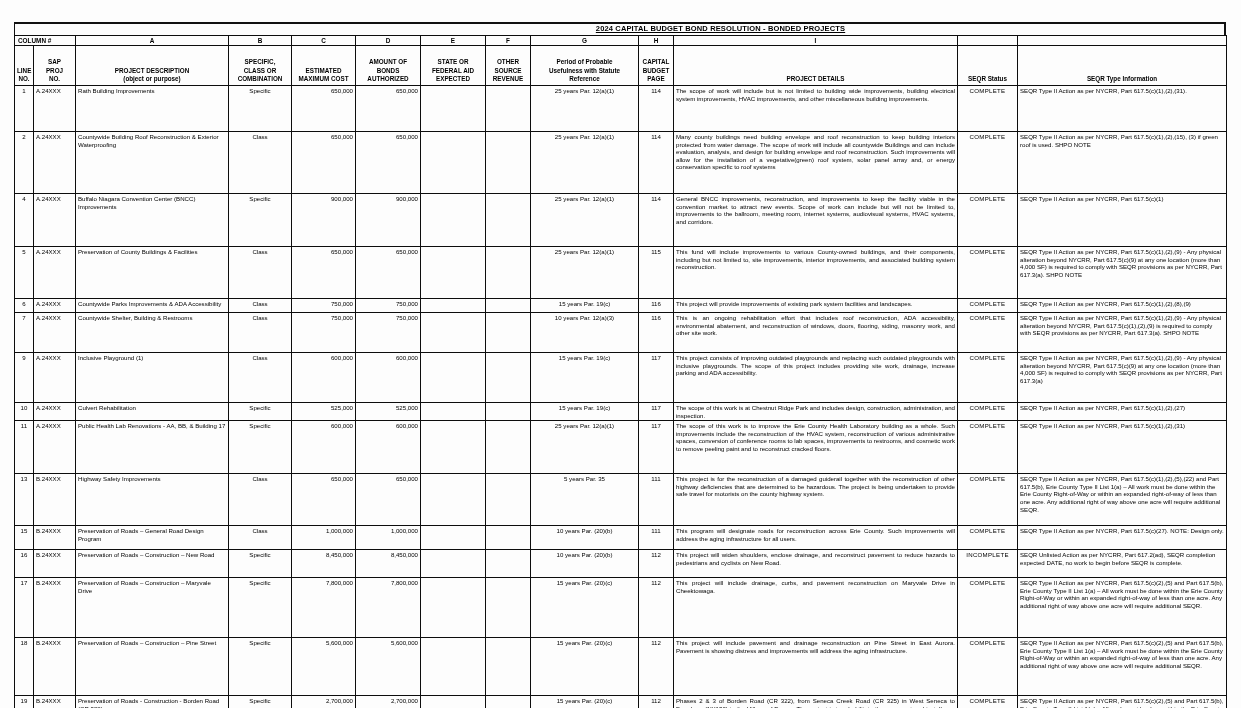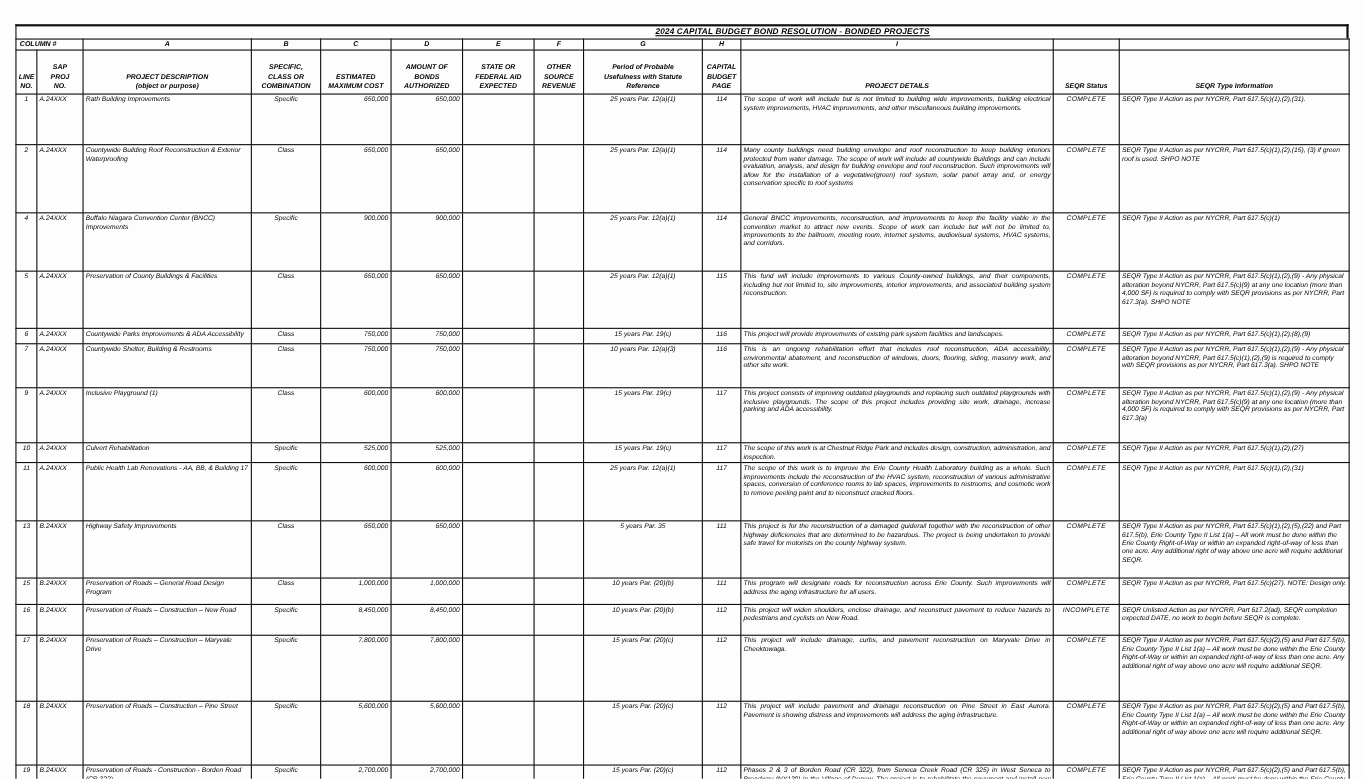--- a/index.html
+++ b/index.html
@@ -14,21 +14,20 @@
     color: #000000;
     overflow: hidden;
   }
   #sheet {
     position: relative;
     width: 1241px;
     height: 708px;
     background: #fdfdfd;
     padding: 0;
     box-sizing: border-box;
-    font-style: italic;
   }
   .title-band {
     position: absolute;
     left: 14px;
     top: 22px;
     width: 1212px;
     height: 13px;
     border-top: 2px solid #111;
     border-left: 1px solid #111;
     border-right: 2px solid #111;

